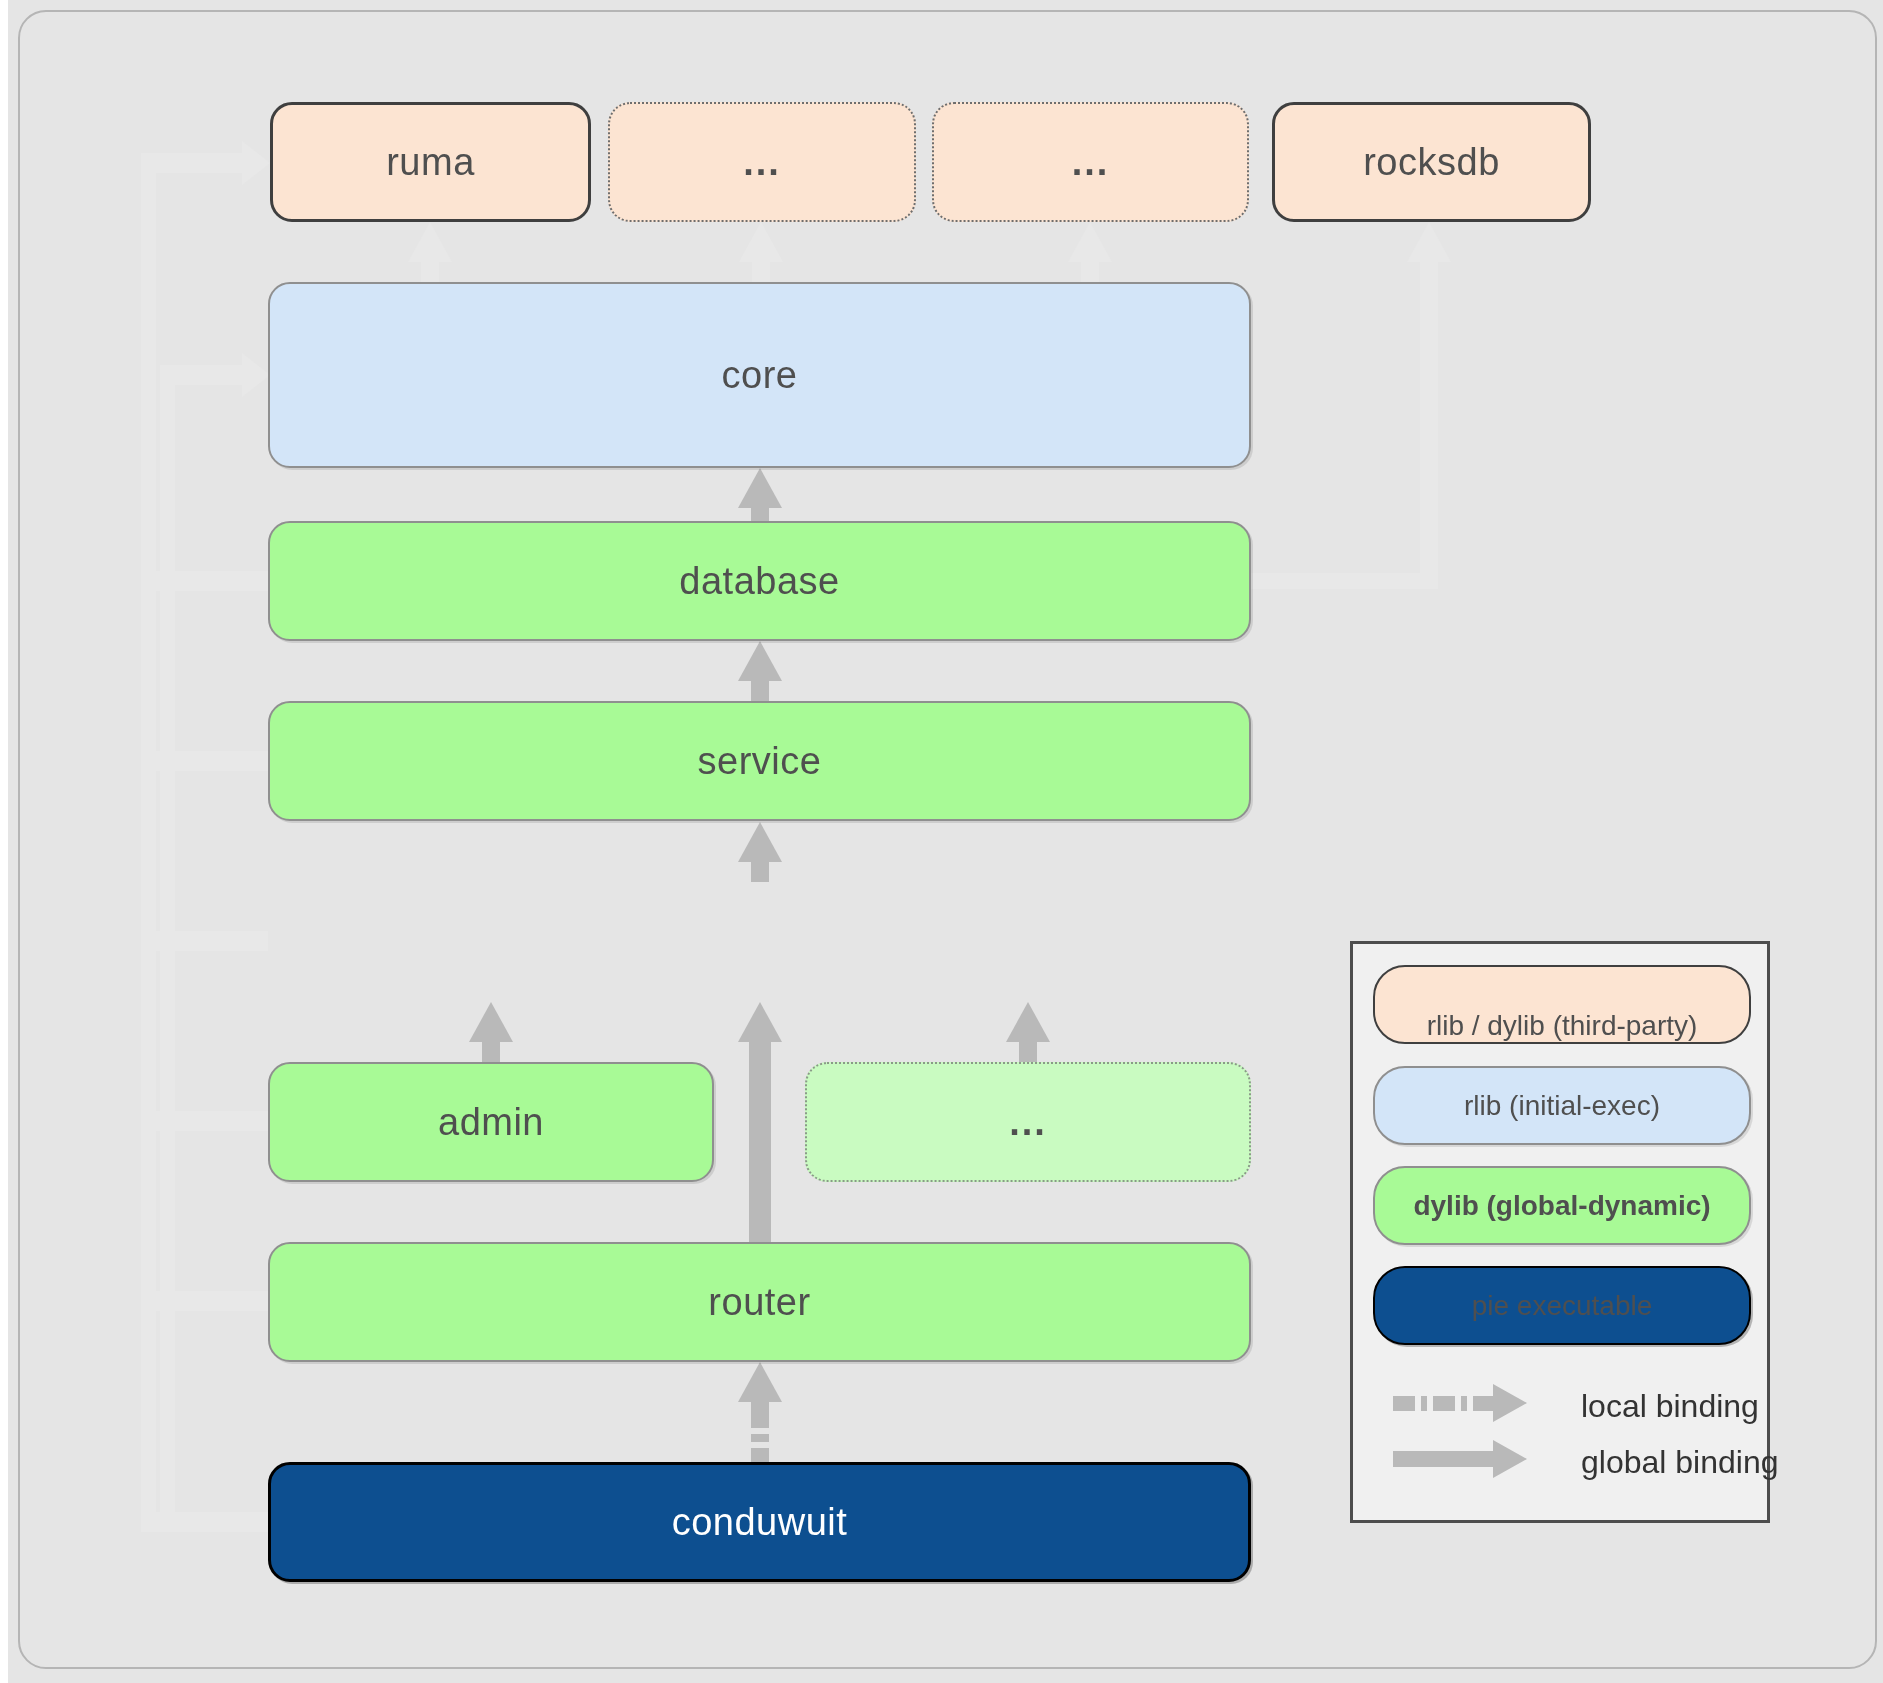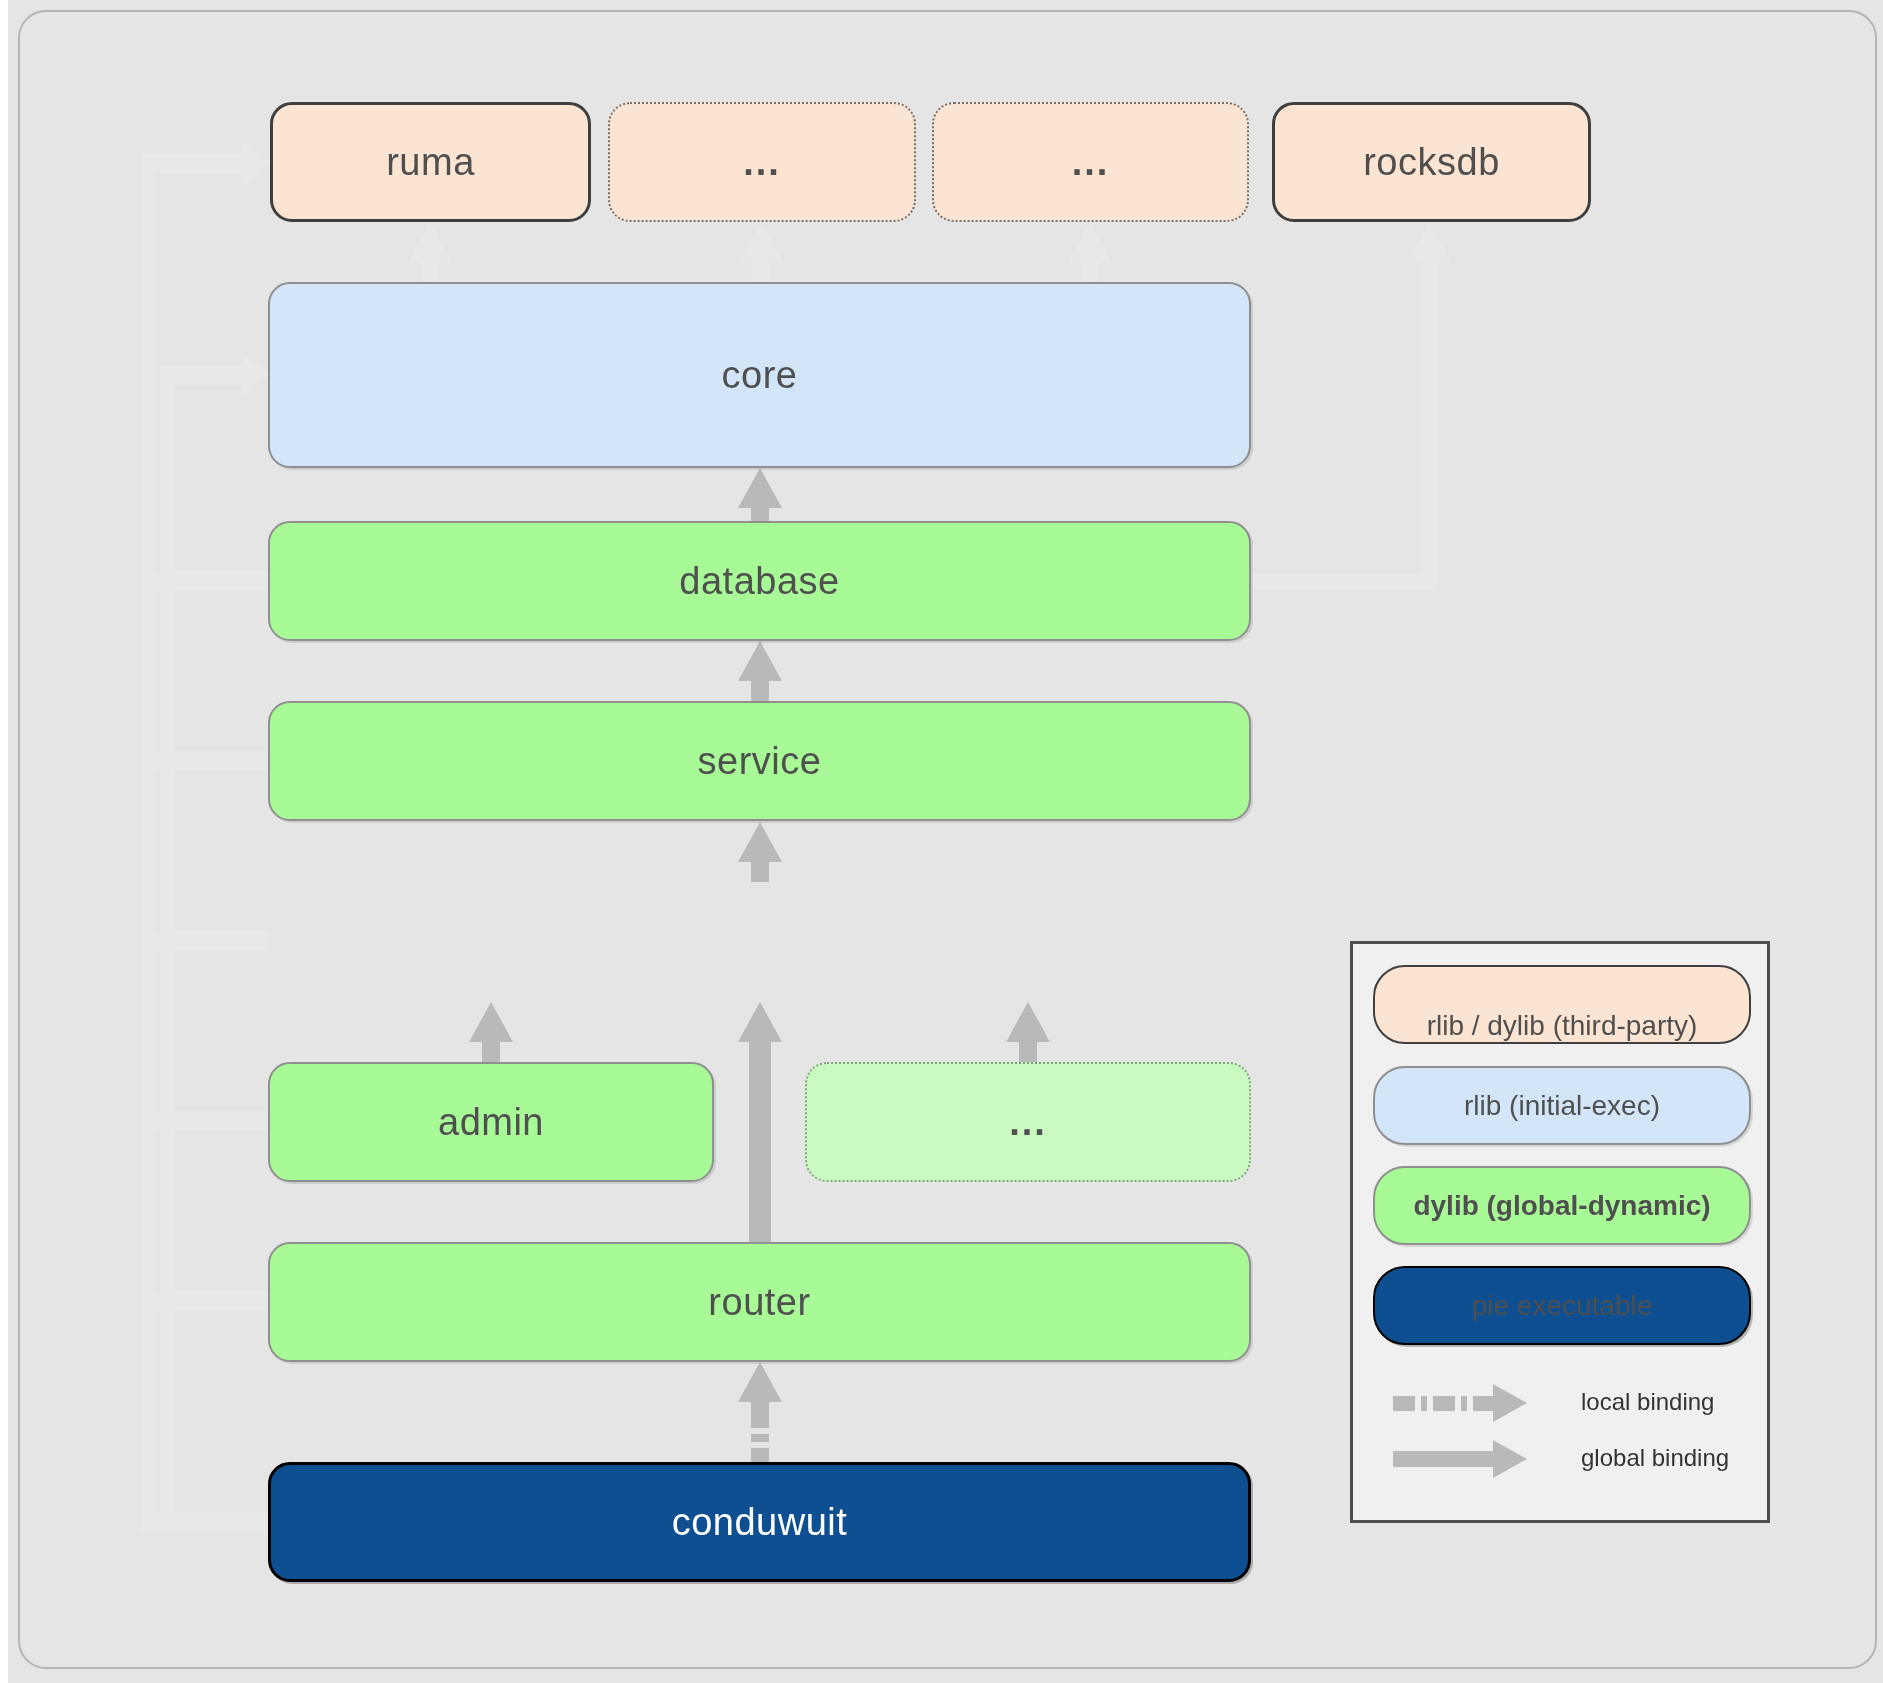--- a/index.html
+++ b/index.html
@@ -47,21 +47,21 @@
     background:var(--legend-bg,#f0f0f0);border:3px solid #4d4d4d;box-sizing:border-box;
   }
   .pill{
     position:absolute;left:20px;width:378px;height:79px;border-radius:32px;
     display:flex;align-items:center;justify-content:center;
     font-size:28px;color:var(--text,#4f4f4f);box-sizing:border-box;
   }
   .pill.peach{border-width:2px;align-items:flex-end;}
   .pill.navy{border-width:2px;}
   .binding-label{
-    position:absolute;font-size:24px;color:#333;white-space:nowrap;
+    position:absolute;font-size:32px;color:#333;white-space:nowrap;
   }
   .legend-stem{position:absolute;height:16px;background:var(--arrow,#b9b9b9);}
   .legend-stem-dashed{position:absolute;height:15px;background:linear-gradient(to right,
     var(--arrow,#b9b9b9) 0 22px, transparent 22px 28px,
     var(--arrow,#b9b9b9) 28px 34px, transparent 34px 40px,
     var(--arrow,#b9b9b9) 40px 62px, transparent 62px 68px,
     var(--arrow,#b9b9b9) 68px 74px, transparent 74px 80px,
     var(--arrow,#b9b9b9) 80px 100%);}
   .legend-head{position:absolute;width:0;height:0;
     border-top:19px solid transparent;border-bottom:19px solid transparent;

